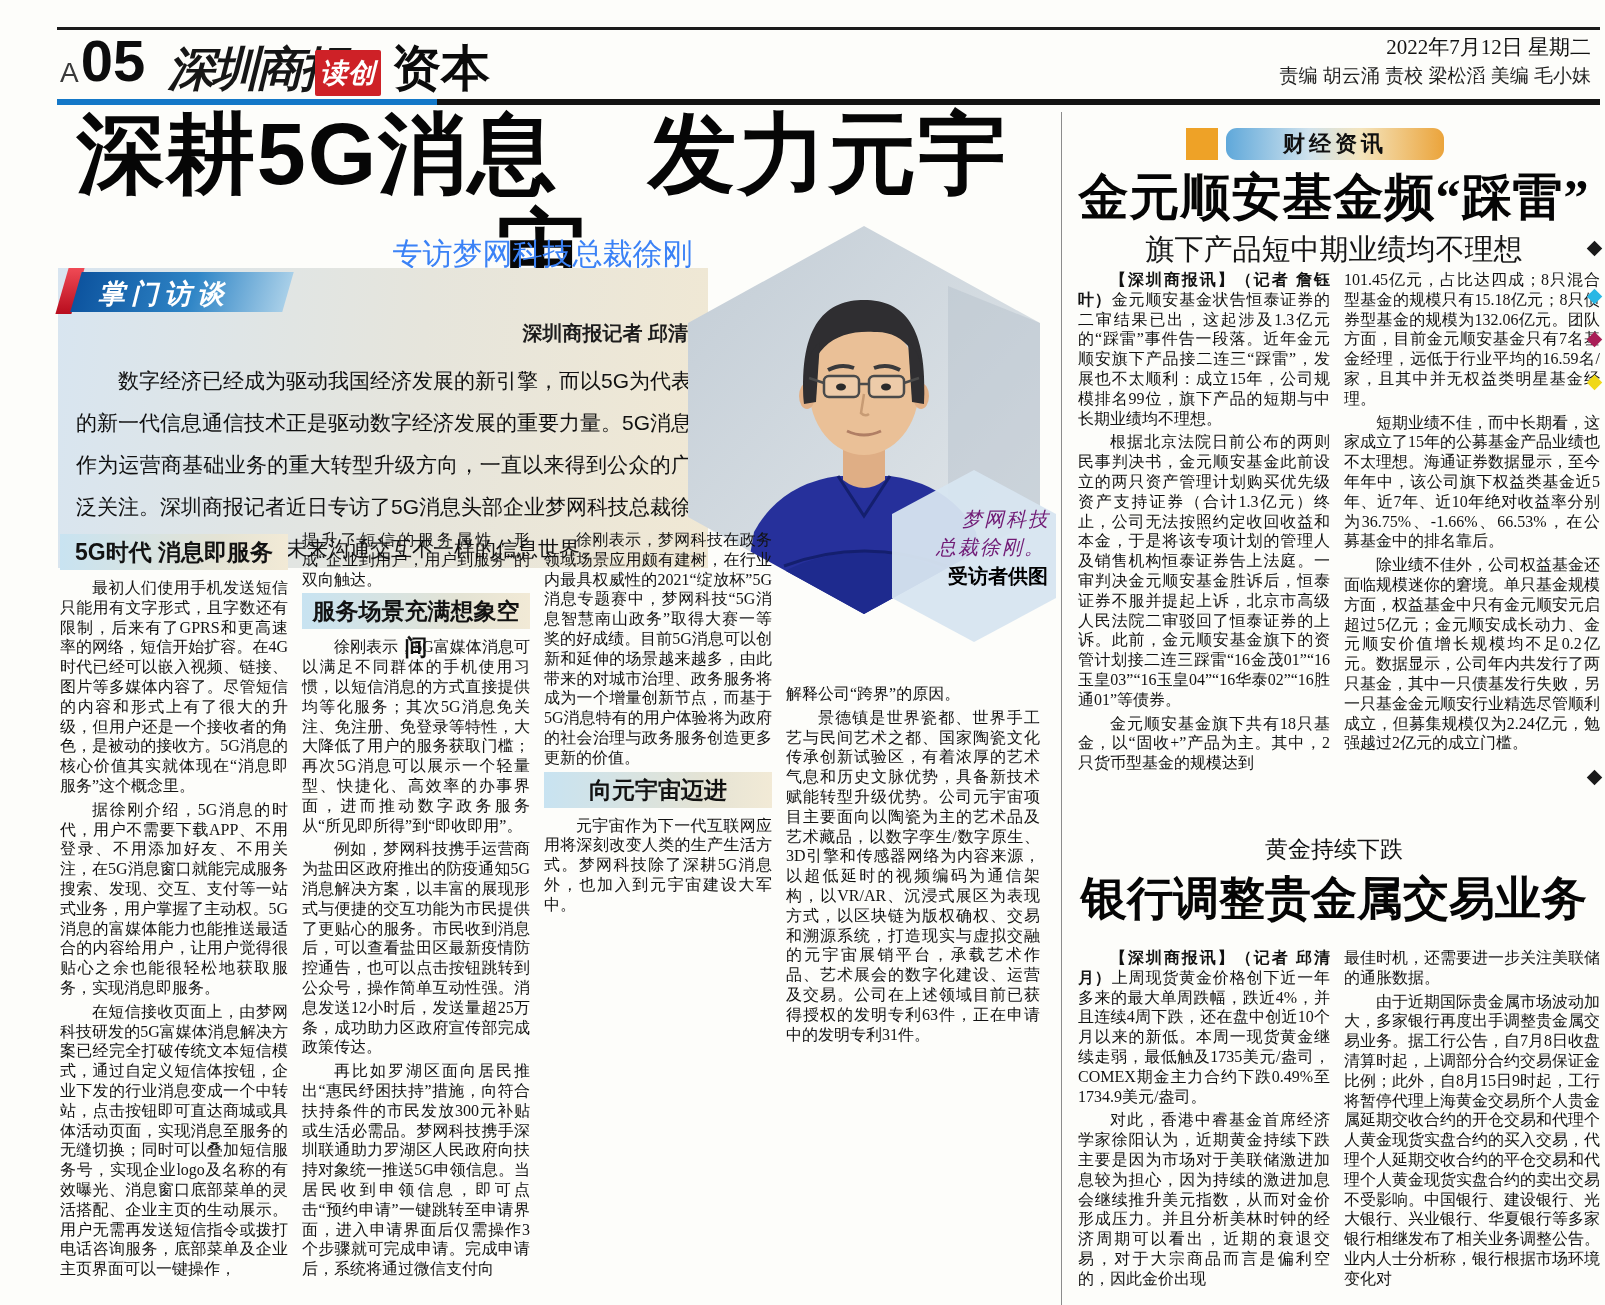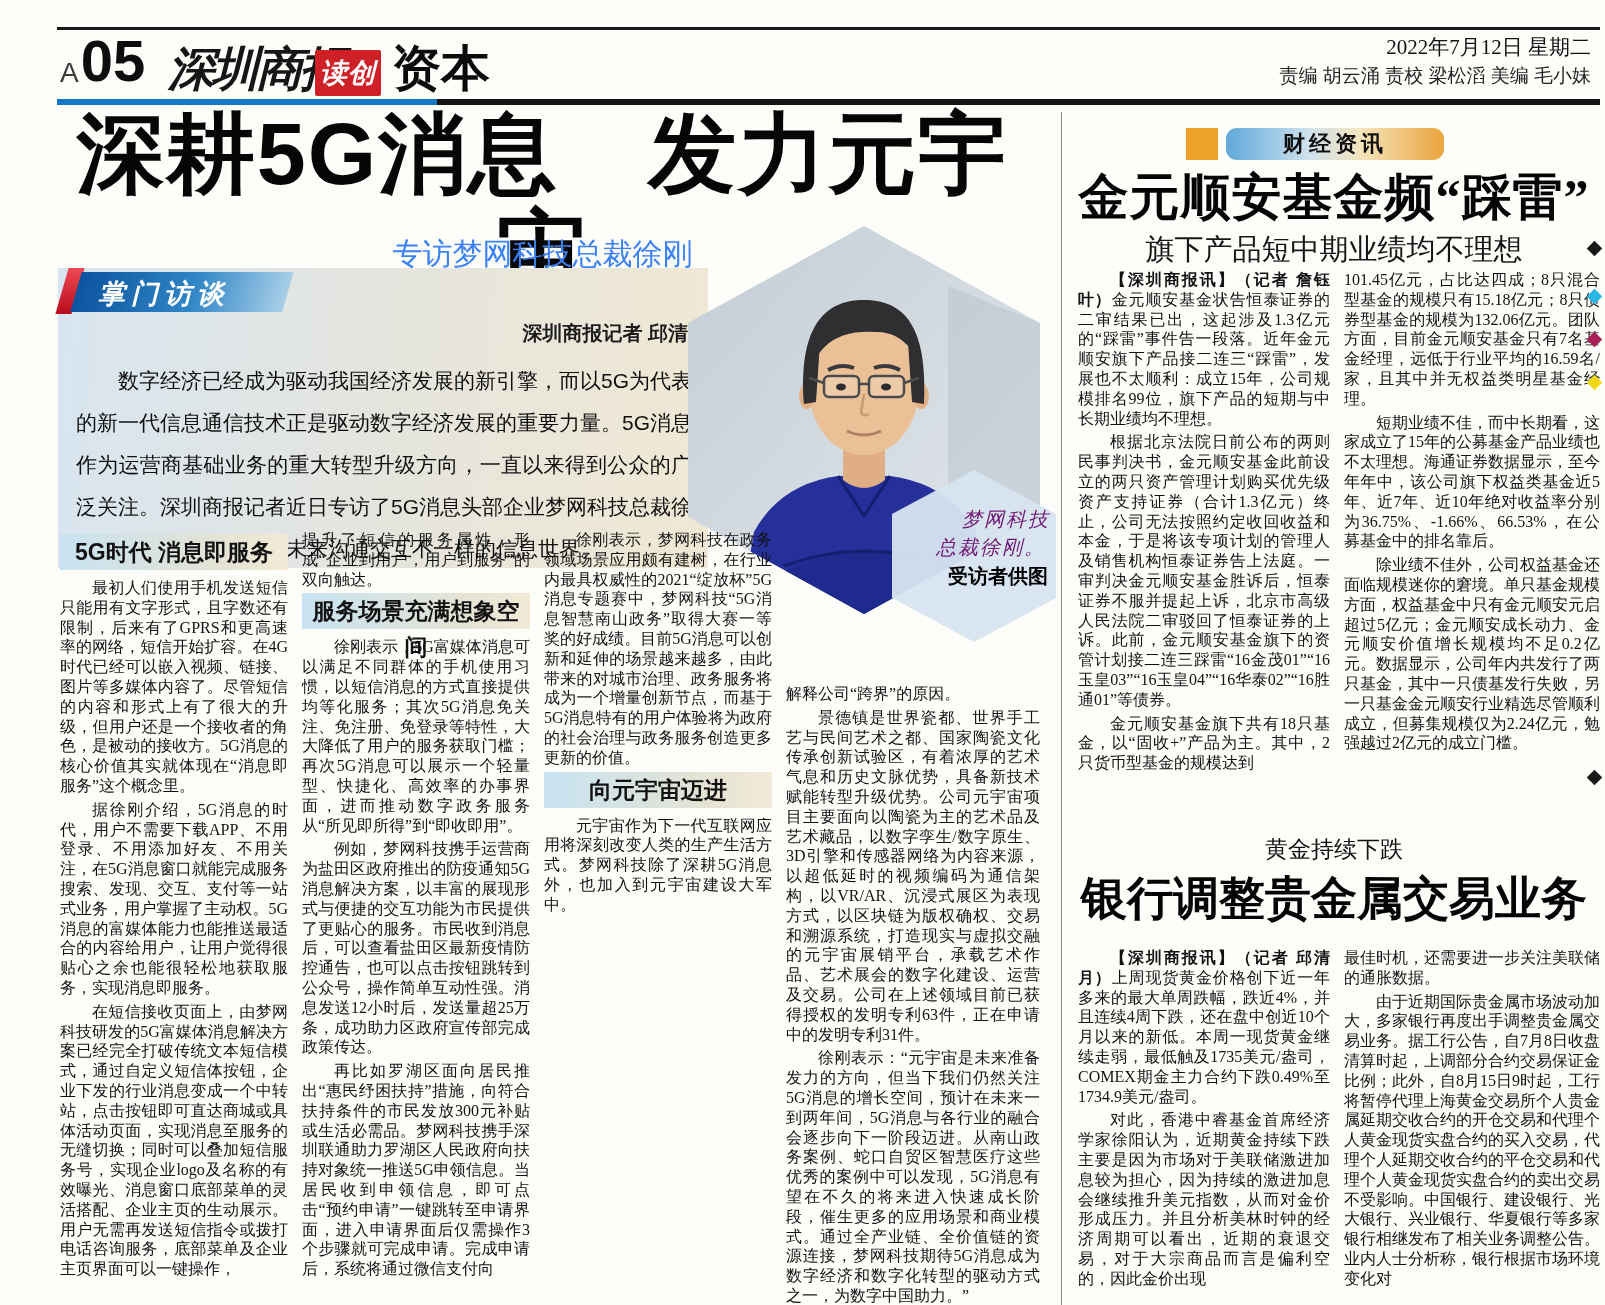--- a/index.html
+++ b/index.html
@@ -178,21 +178,20 @@
 
   <div class="abs col" style="left:544px;width:228px;">
     <p>徐刚表示，梦网科技在政务领域场景应用颇有建树，在行业内最具权威性的2021“绽放杯”5G消息专题赛中，梦网科技“5G消息智慧南山政务”取得大赛一等奖的好成绩。目前5G消息可以创新和延伸的场景越来越多，由此带来的对城市治理、政务服务将成为一个增量创新节点，而基于5G消息特有的用户体验将为政府的社会治理与政务服务创造更多更新的价值。</p>
     <div class="colhead">向元宇宙迈进</div>
     <p>元宇宙作为下一代互联网应用将深刻改变人类的生产生活方式。梦网科技除了深耕5G消息外，也加入到元宇宙建设大军中。</p>
   </div>
 
   <div class="abs col" style="left:786px;width:254px;top:684px;">
     <p class="noindent">解释公司“跨界”的原因。</p>
     <p>景德镇是世界瓷都、世界手工艺与民间艺术之都、国家陶瓷文化传承创新试验区，有着浓厚的艺术气息和历史文脉优势，具备新技术赋能转型升级优势。公司元宇宙项目主要面向以陶瓷为主的艺术品及艺术藏品，以数字孪生/数字原生、3D引擎和传感器网络为内容来源，以超低延时的视频编码为通信架构，以VR/AR、沉浸式展区为表现方式，以区块链为版权确权、交易和溯源系统，打造现实与虚拟交融的元宇宙展销平台，承载艺术作品、艺术展会的数字化建设、运营及交易。公司在上述领域目前已获得授权的发明专利63件，正在申请中的发明专利31件。</p>
-    <p>徐刚表示：“元宇宙是未来准备发力的方向，但当下我们仍然关注5G消息的增长空间，预计在未来一到两年间，5G消息与各行业的融合会逐步向下一阶段迈进。从南山政务案例、蛇口自贸区智慧医疗这些优秀的案例中可以发现，5G消息有望在不久的将来进入快速成长阶段，催生更多的应用场景和商业模式。通过全产业链、全价值链的资源连接，梦网科技期待5G消息成为数字经济和数字化转型的驱动方式之一，为数字中国助力。”</p>
   </div>
 
   <div class="abs v-divider"></div>
 
   <div class="abs fin-badge-square"></div>
   <div class="abs fin-badge-bar">财经资讯</div>
   <div class="abs fin-headline">金元顺安基金频“踩雷”</div>
   <div class="abs fin-subtitle">旗下产品短中期业绩均不理想</div>
 
   <div class="abs rcol" style="left:1078px;top:270px;width:252px;height:556px;">

